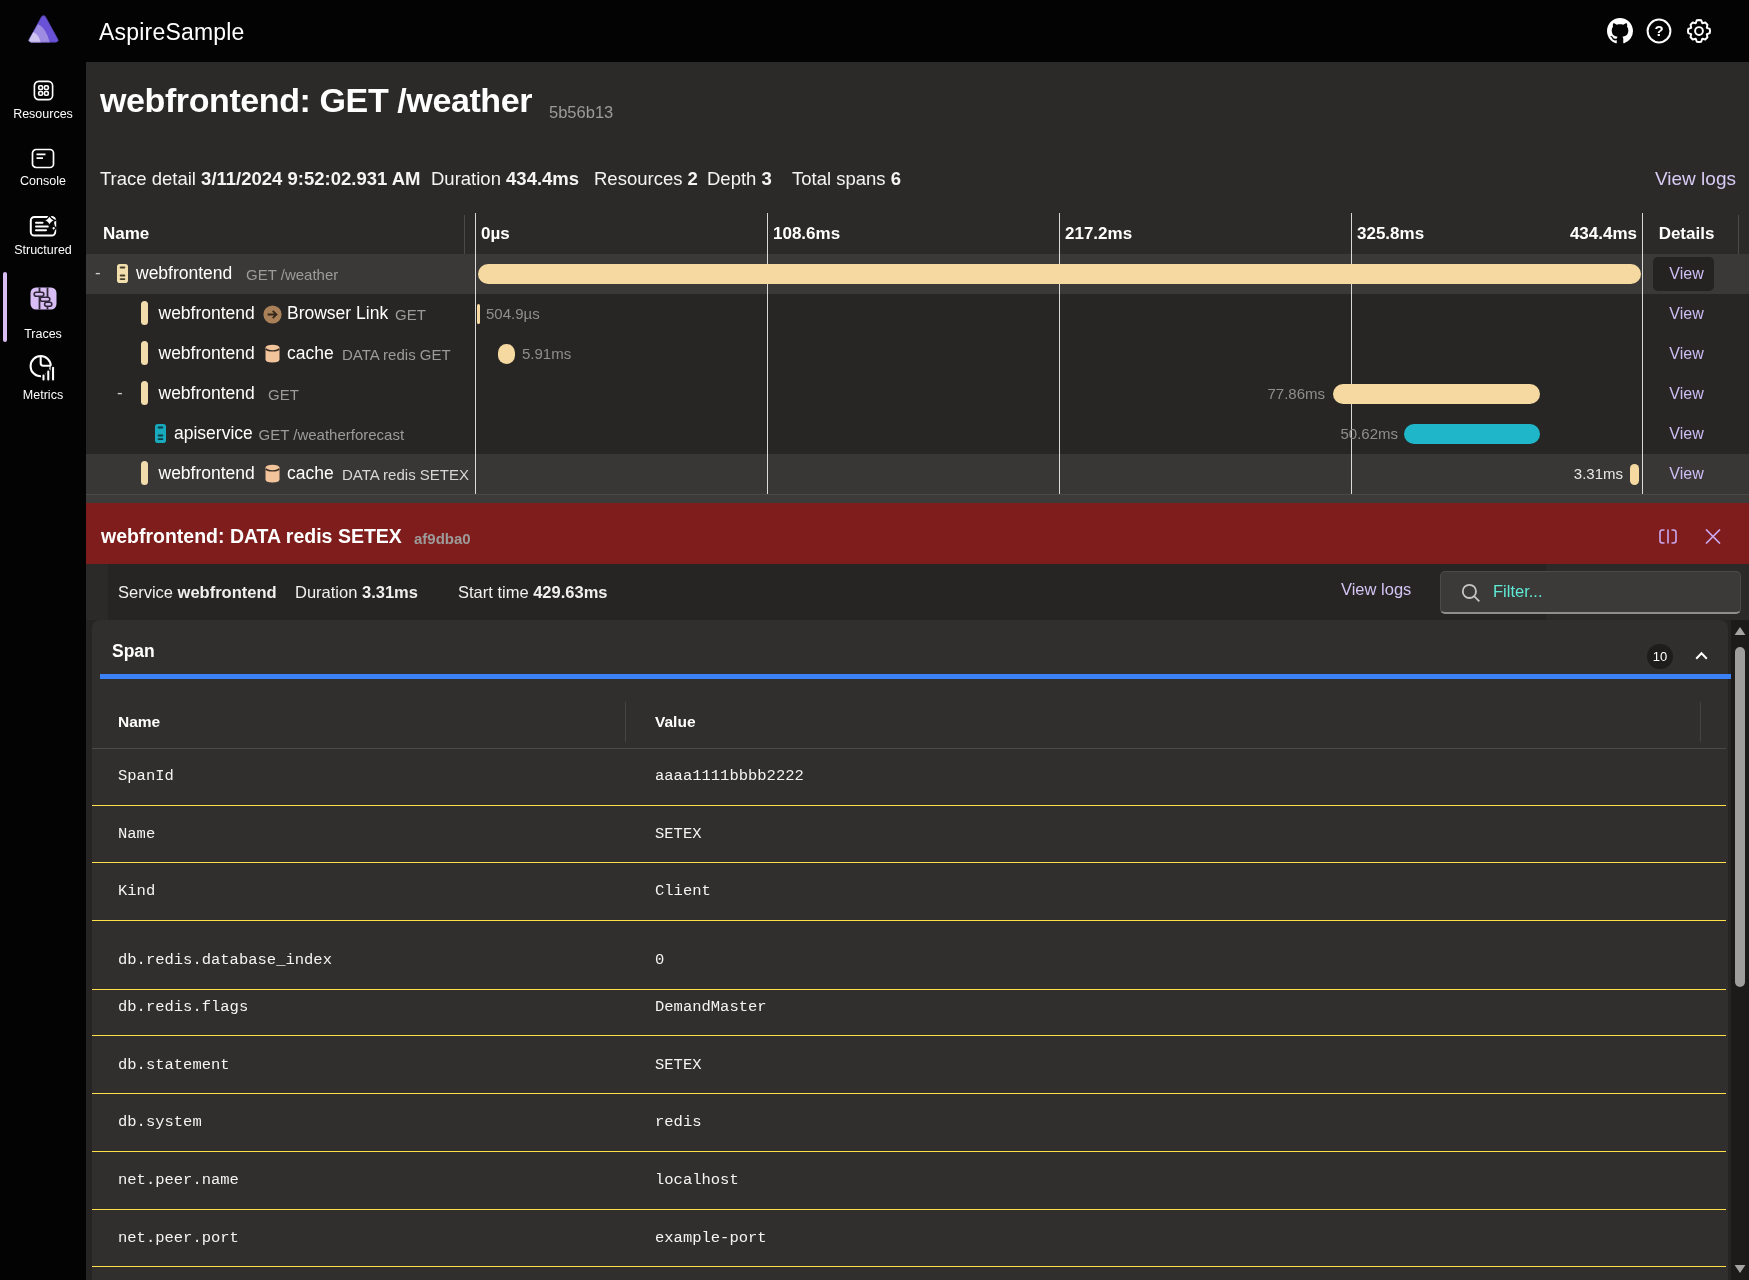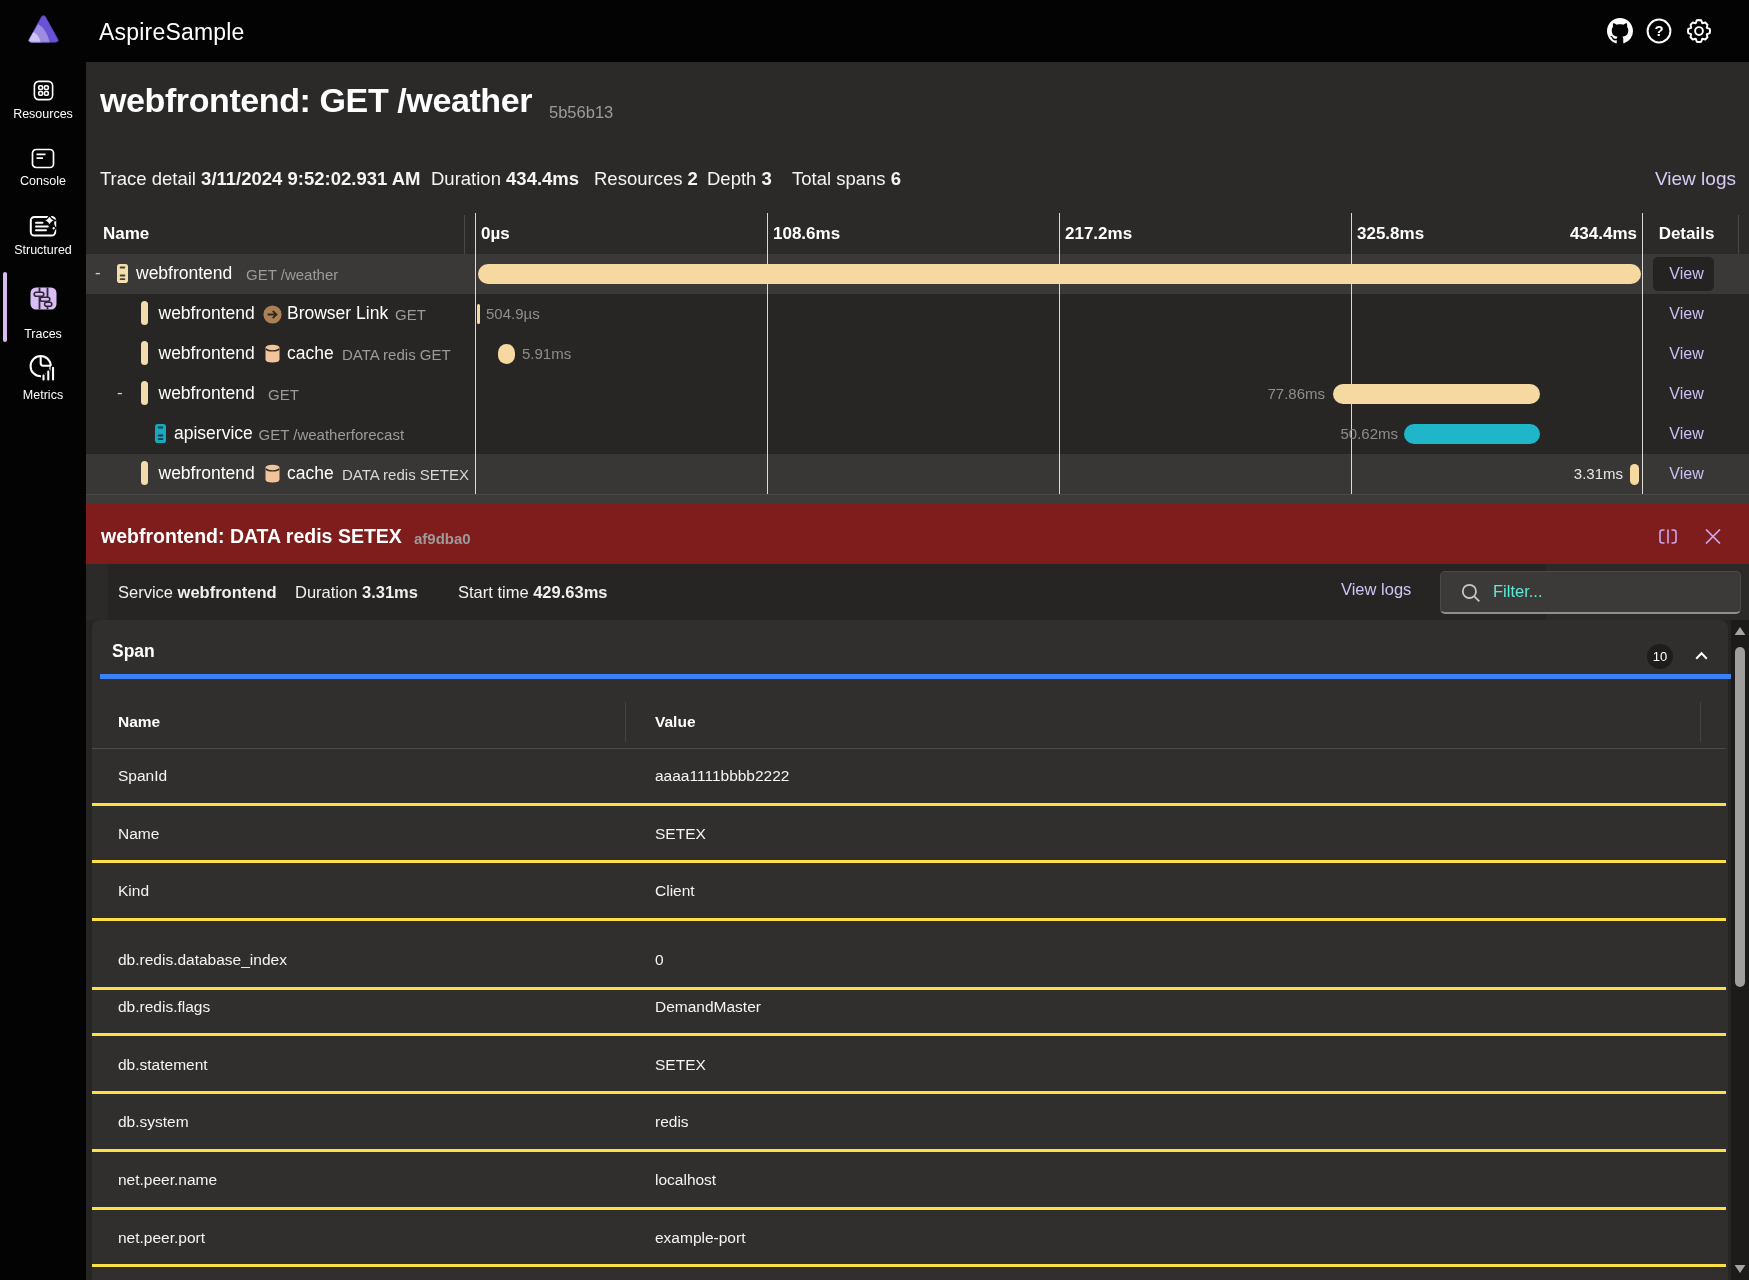--- a/index.html
+++ b/index.html
@@ -55,21 +55,21 @@
   #viewlogs-bot { position:absolute; left:1255px; top:518px; font-size:16.5px; color:#d3c4f3; }
   #filterbox { position:absolute; left:1354px; top:509px; width:301px; height:43px; background:#3b3a39; border:1px solid #4c4a48; border-bottom:2px solid #8f8e8c; border-radius:5px; }
   #filterbox .ph { position:absolute; left:52px; top:10px; font-size:16.5px; color:#5eead4; }
 
   
   #spancard { position:absolute; left:6px; top:558px; width:1636px; height:660px; background:#312f2e; border-radius:8px 8px 0 0; }
   #spanhdr { position:absolute; left:8px; top:0; width:100%; height:59px; border-bottom:5px solid #3b82f6; }
   #spanhdr .t { position:absolute; left:12px; top:21px; font-size:17.5px; font-weight:bold; color:#ffffff; }
   #badge10 { position:absolute; left:1547px; top:24px; width:26px; height:25px; border-radius:13px; background:#1e1d1c; color:#ffffff; font-size:13px; text-align:center; line-height:25px; }
   .ptheadlbl { position:absolute; top:52px; font-size:15.5px; font-weight:bold; color:#ffffff; }
-  .prow { position:absolute; left:0; width:1634px; height:57.7px; border-bottom:3px solid #fde047; }
+  .prow { position:absolute; left:0; width:1634px; height:57.7px; border-bottom:1px solid #fde047;font-family:Liberation Mono, monospace; }
   .prow .n { position:absolute; left:26px; top:19px; font-size:15.5px; color:#f5f4f3; }
   .prow .v { position:absolute; left:563px; top:19px; font-size:15.5px; color:#f5f4f3; }
 
   
   #sbar { position:absolute; left:1645px; top:558px; width:18px; height:660px; background:#1c1b1a; }
   #sthumb { position:absolute; left:4px; top:27px; width:10px; height:340px; border-radius:5px; background:#9f9e9c; }
 </style>
 </head>
 <body>
 <div id="app">

